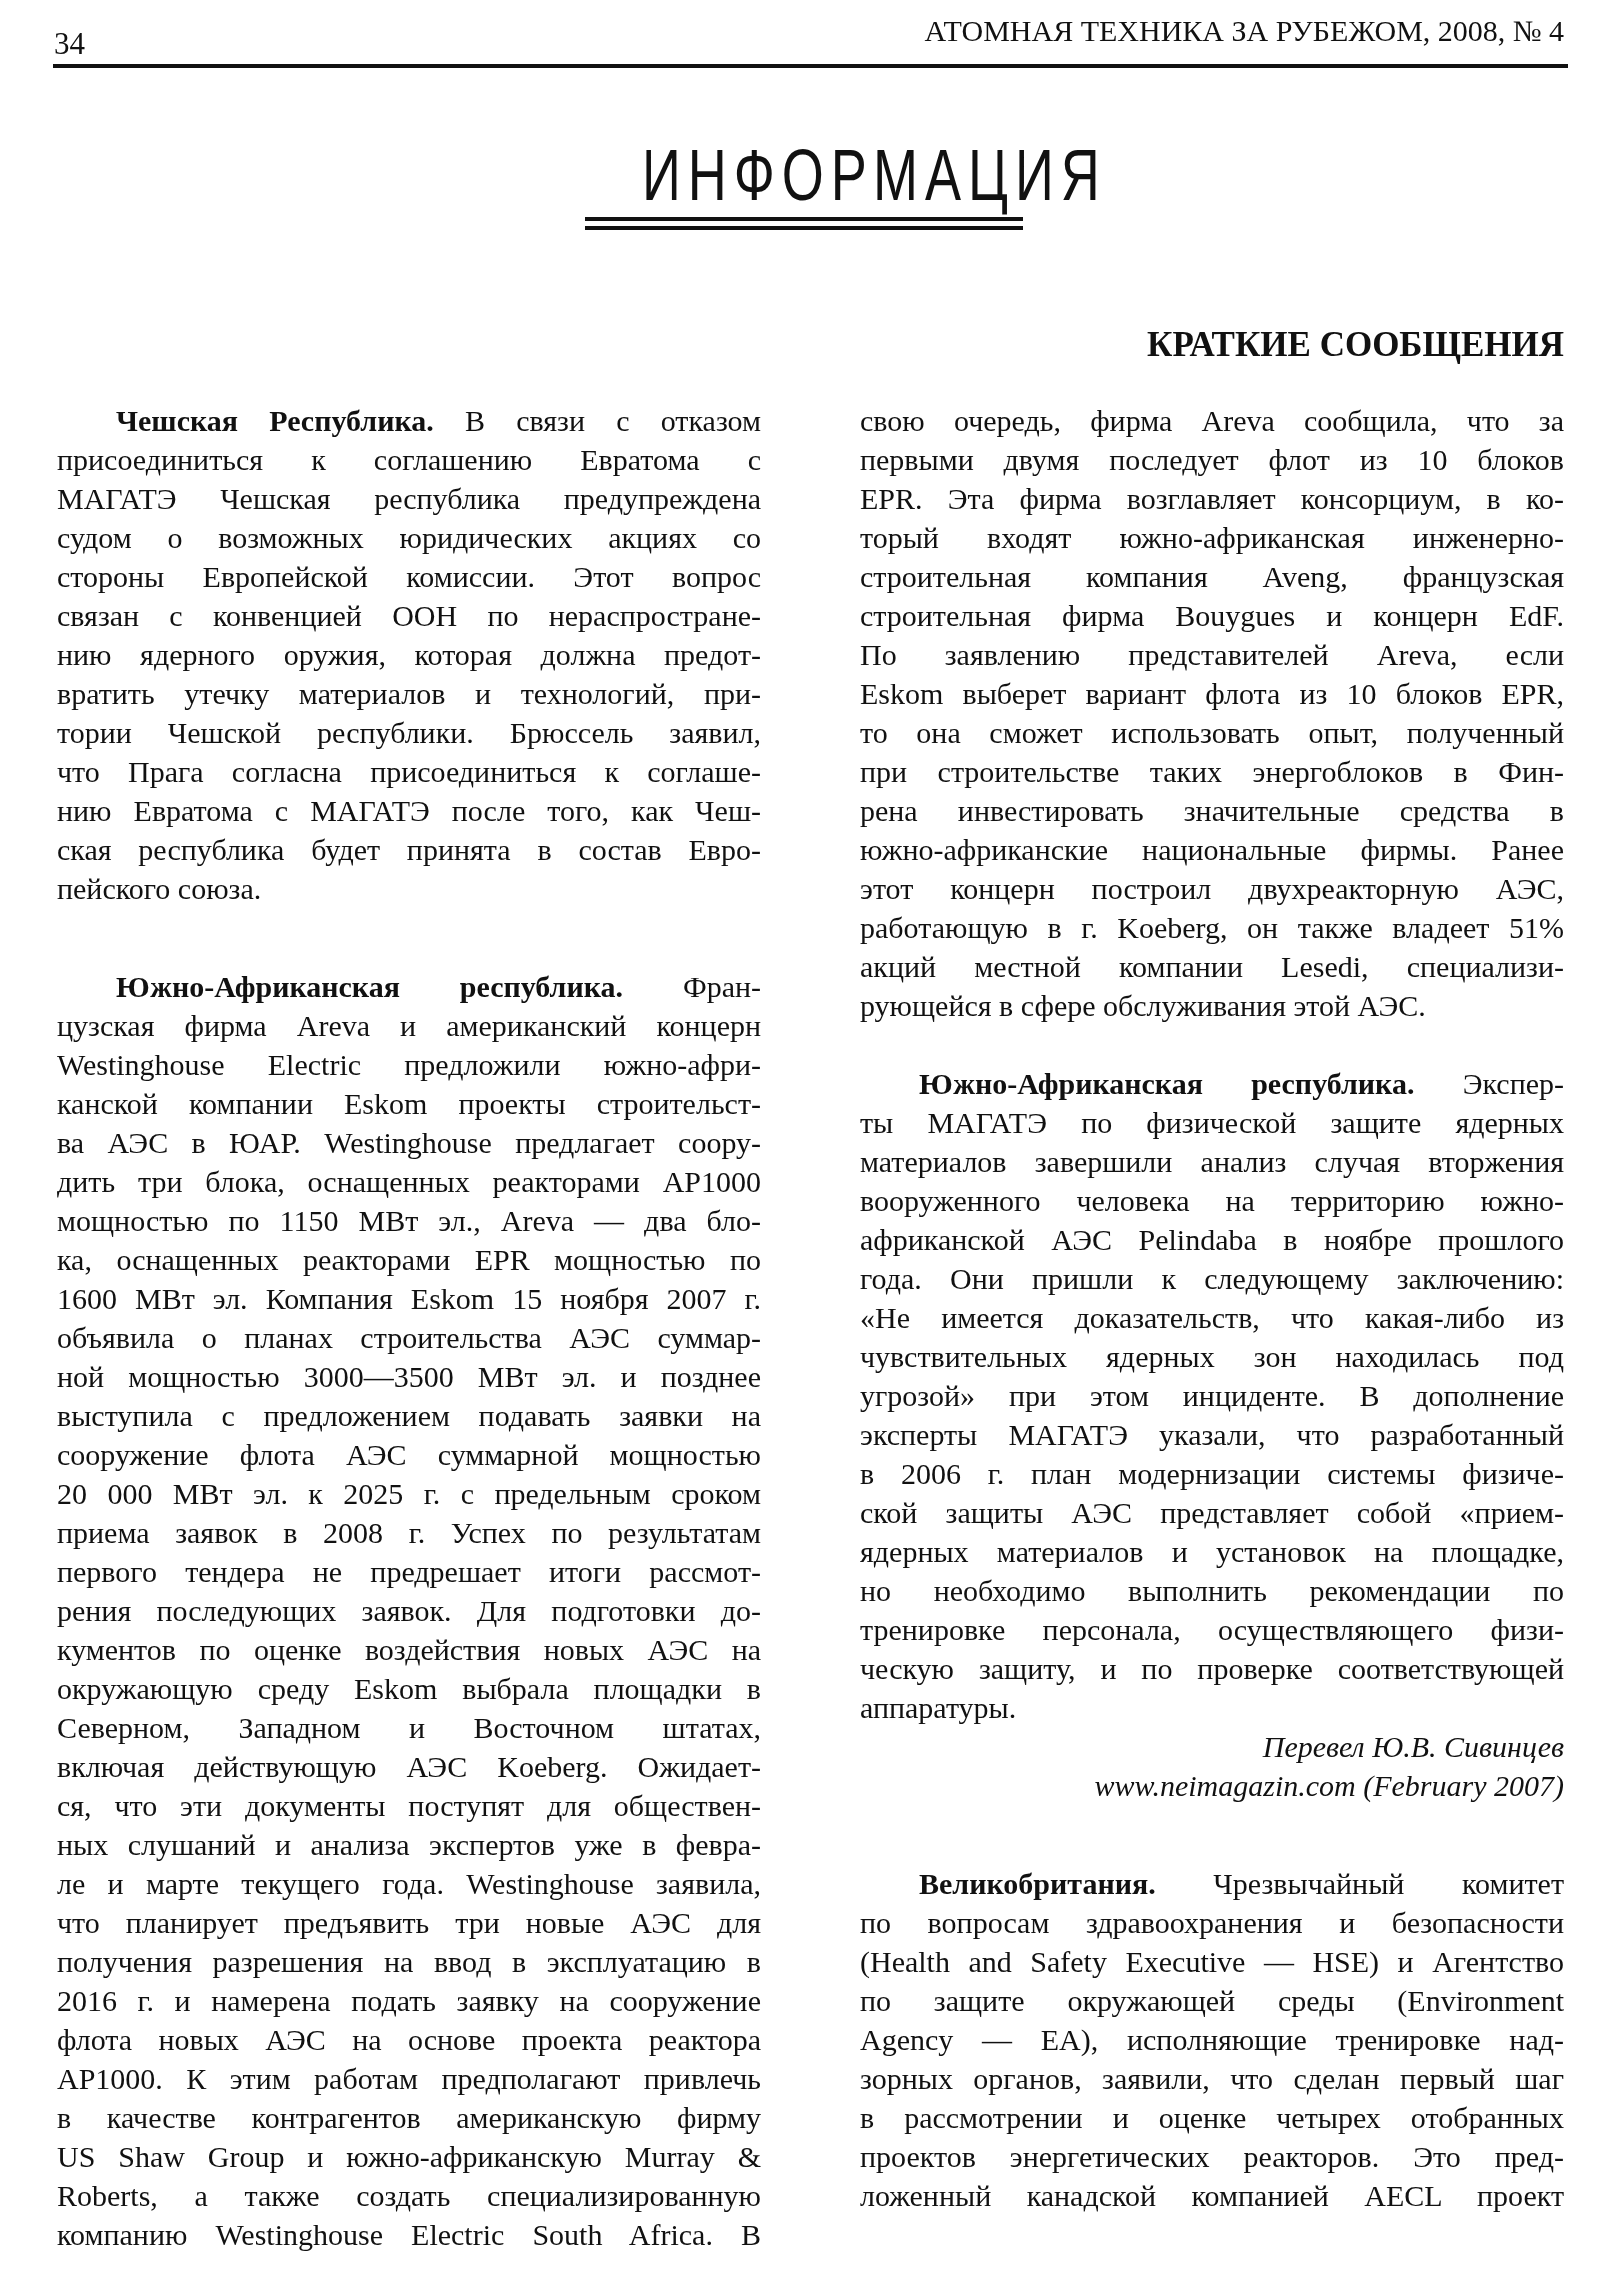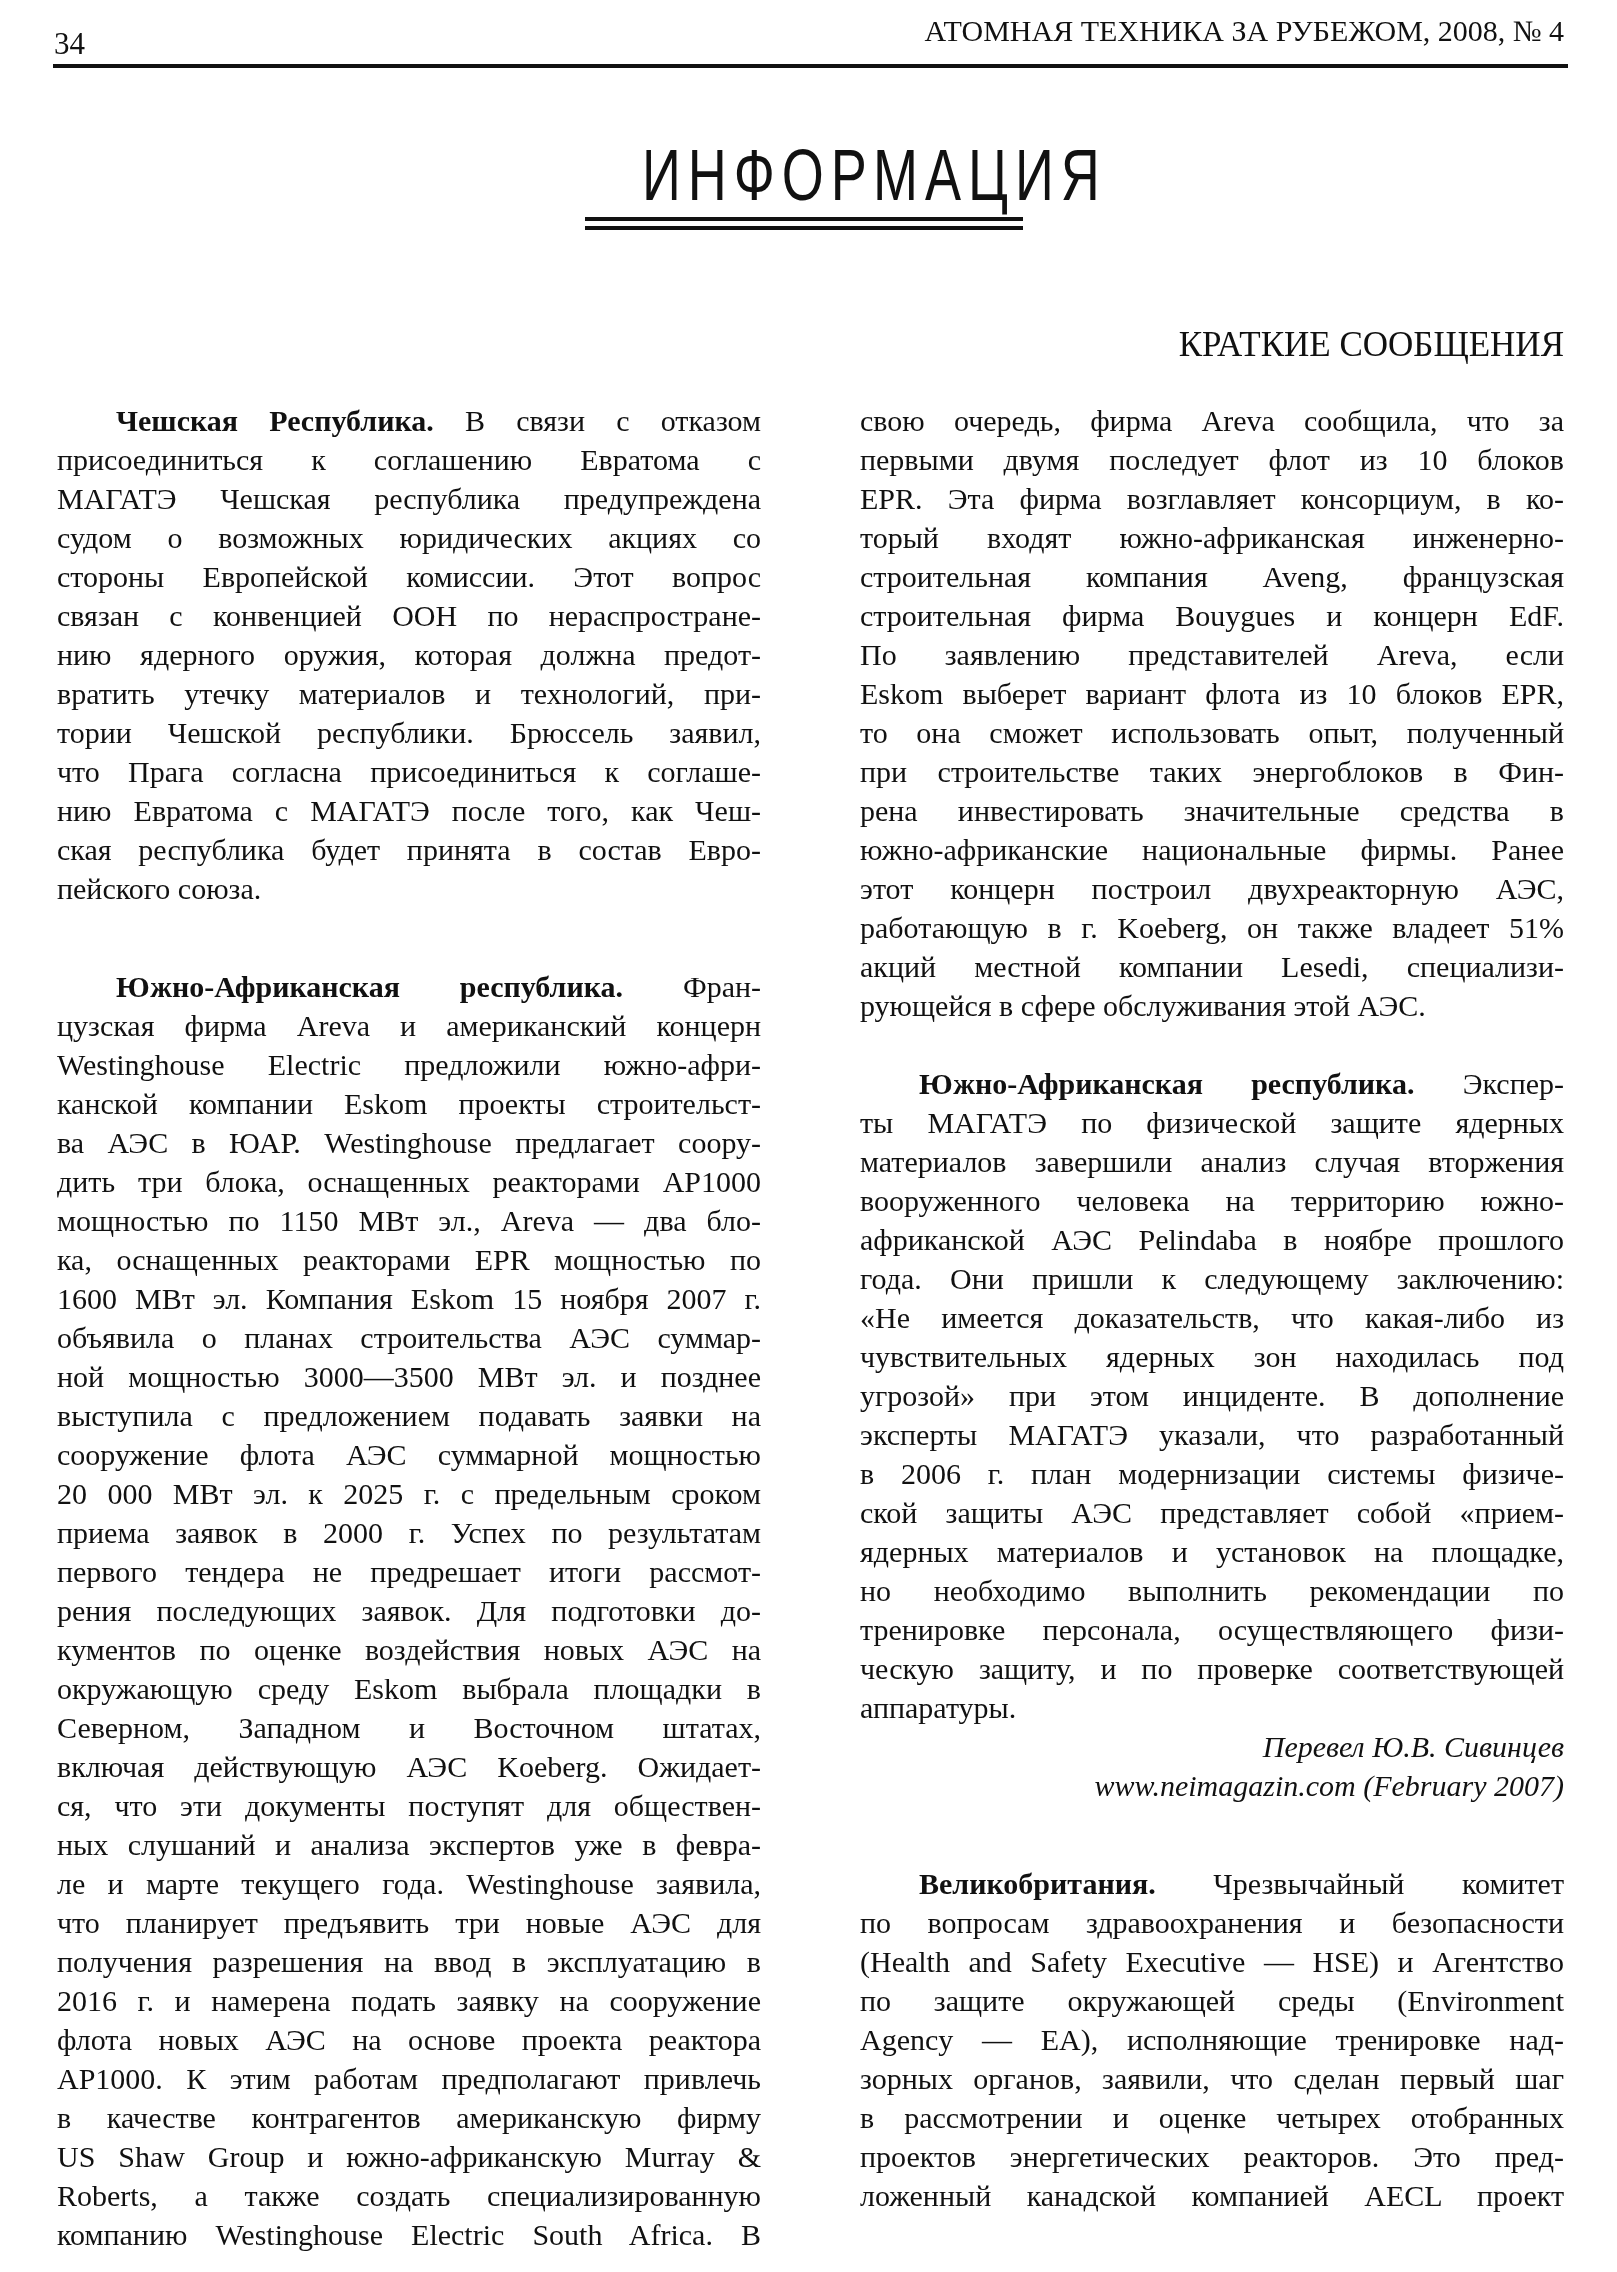--- a/index.html
+++ b/index.html
@@ -10,21 +10,21 @@
   #page-number { position: absolute; left: 54px; top: 27px; font-size: 31px; line-height: 34px; }
   #journal-title { position: absolute; right: 54px; top: 14px; font-size: 30px; line-height: 34px; white-space: nowrap; }
   #header-rule { position: absolute; left: 53px; top: 64px; width: 1515px; height: 4px; background: #111; }
 
   #section-title-wrap { position: absolute; left: 585px; top: 138px; width: 438px; }
   #section-title { font-size: 73px; line-height: 74px; letter-spacing: 9.4px; text-align: center; white-space: nowrap; font-weight: normal; transform: scaleX(0.74); transform-origin: center; }
   .title-rule { position: absolute; left: 0; width: 438px; height: 4px; background: #111; }
   #title-rule-1 { top: 79px; }
   #title-rule-2 { top: 88px; }
 
-  #rubric { position: absolute; right: 54px; top: 325px; font-size: 35px; line-height: 40px; font-weight: normal; white-space: nowrap; }
+  #rubric { position: absolute; right: 54px; top: 325px; font-size: 35px; line-height: 40px; font-weight: bold; white-space: nowrap; }
 
   .column { position: absolute; top: 401px; width: 704px; }
   #col-left { left: 57px; }
   #col-right { left: 860px; }
 
   .line { display: block; font-size: 30px; line-height: 39px; height: 39px; white-space: nowrap; text-align: justify; text-align-last: justify; overflow: hidden; }
   .line.last { text-align: left; text-align-last: left; }
   .line.indent { padding-left: 59px; }
   .line.right { text-align: right; text-align-last: right; font-style: italic; }
   .gap { display: block; height: 39px; }
@@ -72,21 +72,21 @@
     <span class="line">ва АЭС в ЮАР. Westinghouse предлагает соору-</span>
     <span class="line">дить три блока, оснащенных реакторами AP1000</span>
     <span class="line">мощностью по 1150 МВт эл., Areva — два бло-</span>
     <span class="line">ка, оснащенных реакторами EPR мощностью по</span>
     <span class="line">1600 МВт эл. Компания Eskom 15 ноября 2007 г.</span>
     <span class="line">объявила о планах строительства АЭС суммар-</span>
     <span class="line">ной мощностью 3000—3500 МВт эл. и позднее</span>
     <span class="line">выступила с предложением подавать заявки на</span>
     <span class="line">сооружение флота АЭС суммарной мощностью</span>
     <span class="line">20 000 МВт эл. к 2025 г. с предельным сроком</span>
-    <span class="line">приема заявок в 2000 г. Успех по результатам</span>
+    <span class="line">приема заявок в 2008 г. Успех по результатам</span>
     <span class="line">первого тендера не предрешает итоги рассмот-</span>
     <span class="line">рения последующих заявок. Для подготовки до-</span>
     <span class="line">кументов по оценке воздействия новых АЭС на</span>
     <span class="line">окружающую среду Eskom выбрала площадки в</span>
     <span class="line">Северном, Западном и Восточном штатах,</span>
     <span class="line">включая действующую АЭС Koeberg. Ожидает-</span>
     <span class="line">ся, что эти документы поступят для обществен-</span>
     <span class="line">ных слушаний и анализа экспертов уже в февра-</span>
     <span class="line">ле и марте текущего года. Westinghouse заявила,</span>
     <span class="line">что планирует предъявить три новые АЭС для</span>

